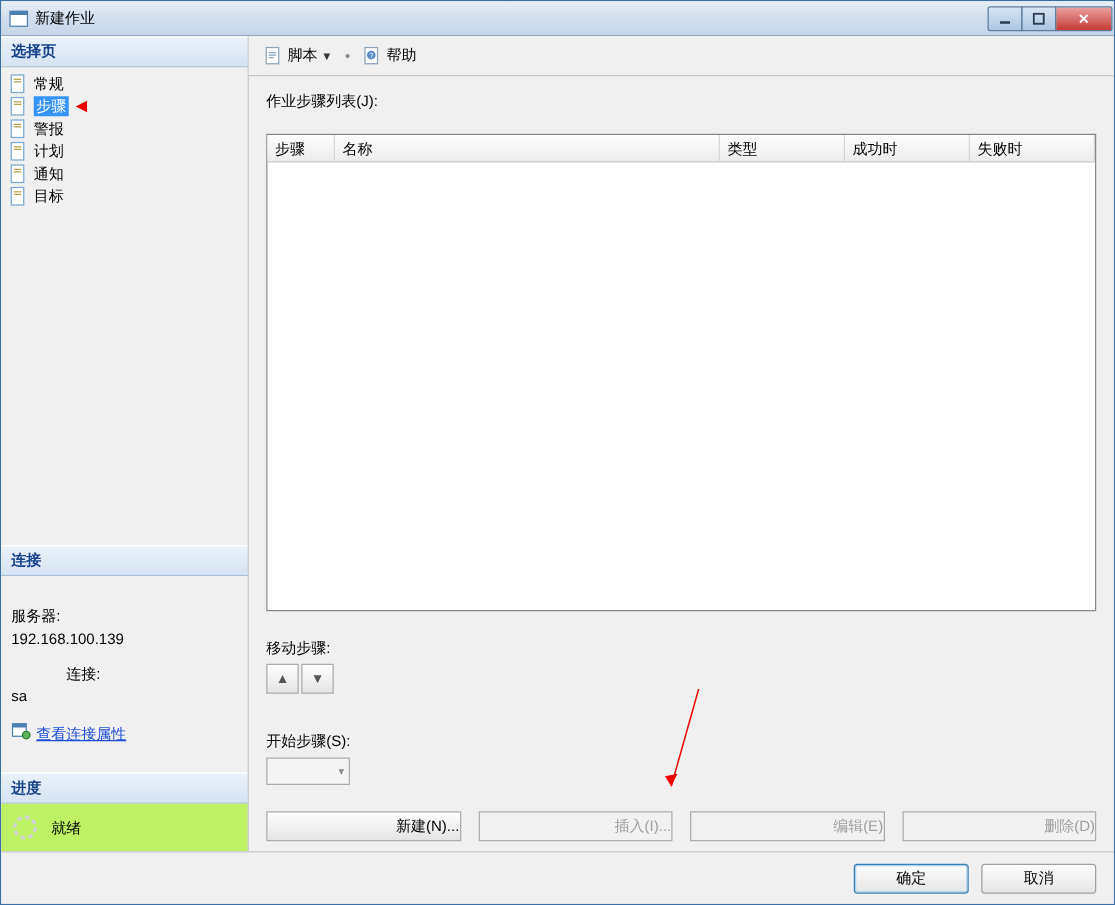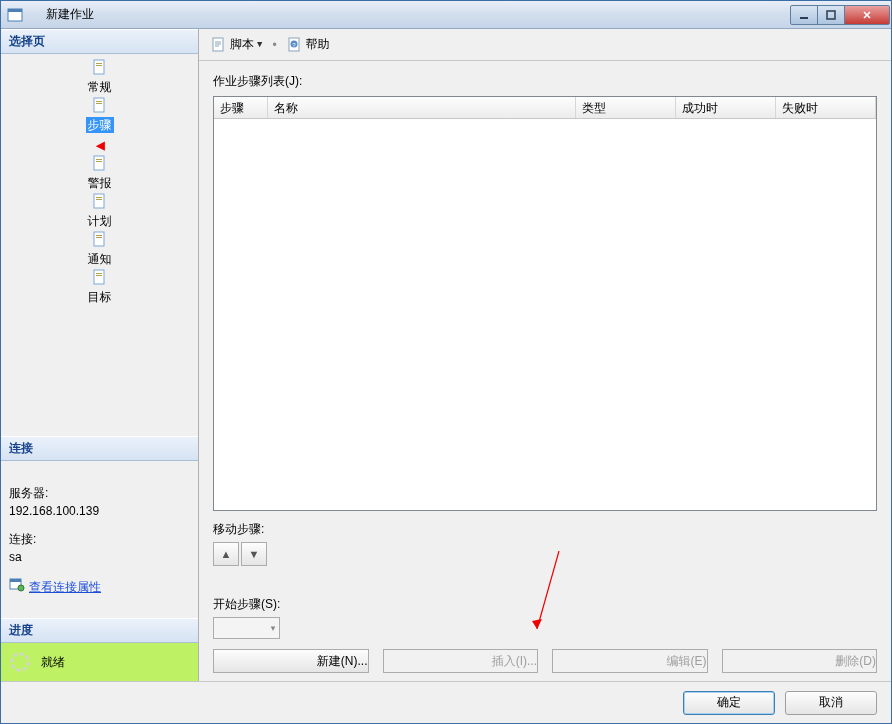--- a/index.html
+++ b/index.html
@@ -22,21 +22,21 @@
     
     .titlebar {
       height: 28px;
       background: linear-gradient(to bottom, #e8eef7 0%, #d2deed 50%, #c5d5e8 100%);
       display: flex;
       align-items: center;
       justify-content: space-between;
       padding-left: 6px;
       border-bottom: 1px solid #94a9c1;
     }
-    .titlebar-left { display: flex; align-items: center; gap: 23px; justify-content: space-between; }
+    .titlebar-left { display: flex; align-items: center; gap: 5px; justify-content: space-between; }
     .titlebar-icon { width: 16px; height: 16px; display:inline-flex; align-items:center; justify-content:center;}
     .titlebar-title { font-size: 12px; color: #000; }
     .titlebar-controls { display: flex; height: 20px; margin-right:1px;}
     .titlebar-btn {
       width: 28px; height: 20px;
       display: flex; align-items: center; justify-content: center;
       border: 1px solid #5f7e9d;
       margin-left: -1px;
       cursor: pointer;
       font-size:10px;
@@ -70,21 +70,20 @@
     .tree {
       padding: 4px 4px;
       flex: 1;
       background: #f0f0f0;
     }
     .tree-item {
       display: flex; align-items: center; gap: 4px;
       padding: 1px 2px;
       cursor: pointer;
       line-height: 16px;
-      flex-direction: column;
     }
     .tree-item .ticon { width:16px; height:16px; display:inline-flex; align-items:center; justify-content:center; font-size:11px;}
     .tree-item .tlabel { color: #000; }
     .tree-item.selected .tlabel {
       background: #3494f7;
       color: #fff;
       padding: 0 2px;
     }
     .red-arrow-mark { color: #e00; font-weight: bold; margin-left:2px; font-size:11px;}
     .conn-section { padding: 21px 8px; line-height: 18px; background:#f0f0f0;}
@@ -102,30 +101,31 @@
     }
     .toolbar {
       height: 32px;
       display: flex;
       align-items: center;
       gap: 6px;
       padding: 0 8px;
       border-bottom: 1px solid #c7c7c7;
       background:#f0f0f0;
     }
-    .toolbar-item { display:flex; align-items:center; gap:3px; cursor:pointer; padding:2px 4px;font-family:Liberation Mono, monospace;}
+    .toolbar-item { display:flex; align-items:center; gap:3px; cursor:pointer; padding:2px 4px;}
     .toolbar-item .ticon { width:16px; height:16px; display:inline-flex; align-items:center; justify-content:center;}
     .toolbar-sep { color:#888; }
     .content-area {
       flex: 1;
       padding: 12px 14px 8px 14px;
       display: flex;
       flex-direction: column;
       min-height:0;
       position:relative;
+      gap:11px;
     }
     .list-label { margin-bottom: 6px; color:#000;}
     .grid-container {
       flex: 1;
       border: 1px solid #828790;
       background: #fff;
       min-height:0;
       display:flex;
       flex-direction:column;
     }
@@ -325,21 +325,21 @@
               </svg>
           </span>
           <span class="tlabel">目标</span>
         </div>
       </div>
 
       <div class="section-header">连接</div>
       <div class="conn-section">
         <div class="conn-label">服务器:</div>
         <div>192.168.100.139</div>
-        <div class="conn-label" style="margin-top:10px;">连接:</div>
+        <div class="conn-label" style="margin-top:10px;margin-left:44px;">连接:</div>
         <div>sa</div>
         <a class="conn-link">
           <span class="ticon">
             <svg width="16" height="16" viewBox="0 0 16 16">
                 <rect x="1" y="3" width="11" height="10" fill="#fff" stroke="#4c7fb3"></rect>
                 <rect x="1" y="3" width="11" height="3" fill="#4c7fb3"></rect>
                 <circle cx="12" cy="12" r="3" fill="#5fb45f" stroke="#2d7a2d"></circle>
               </svg>
           </span>
           <span>查看连接属性</span>

